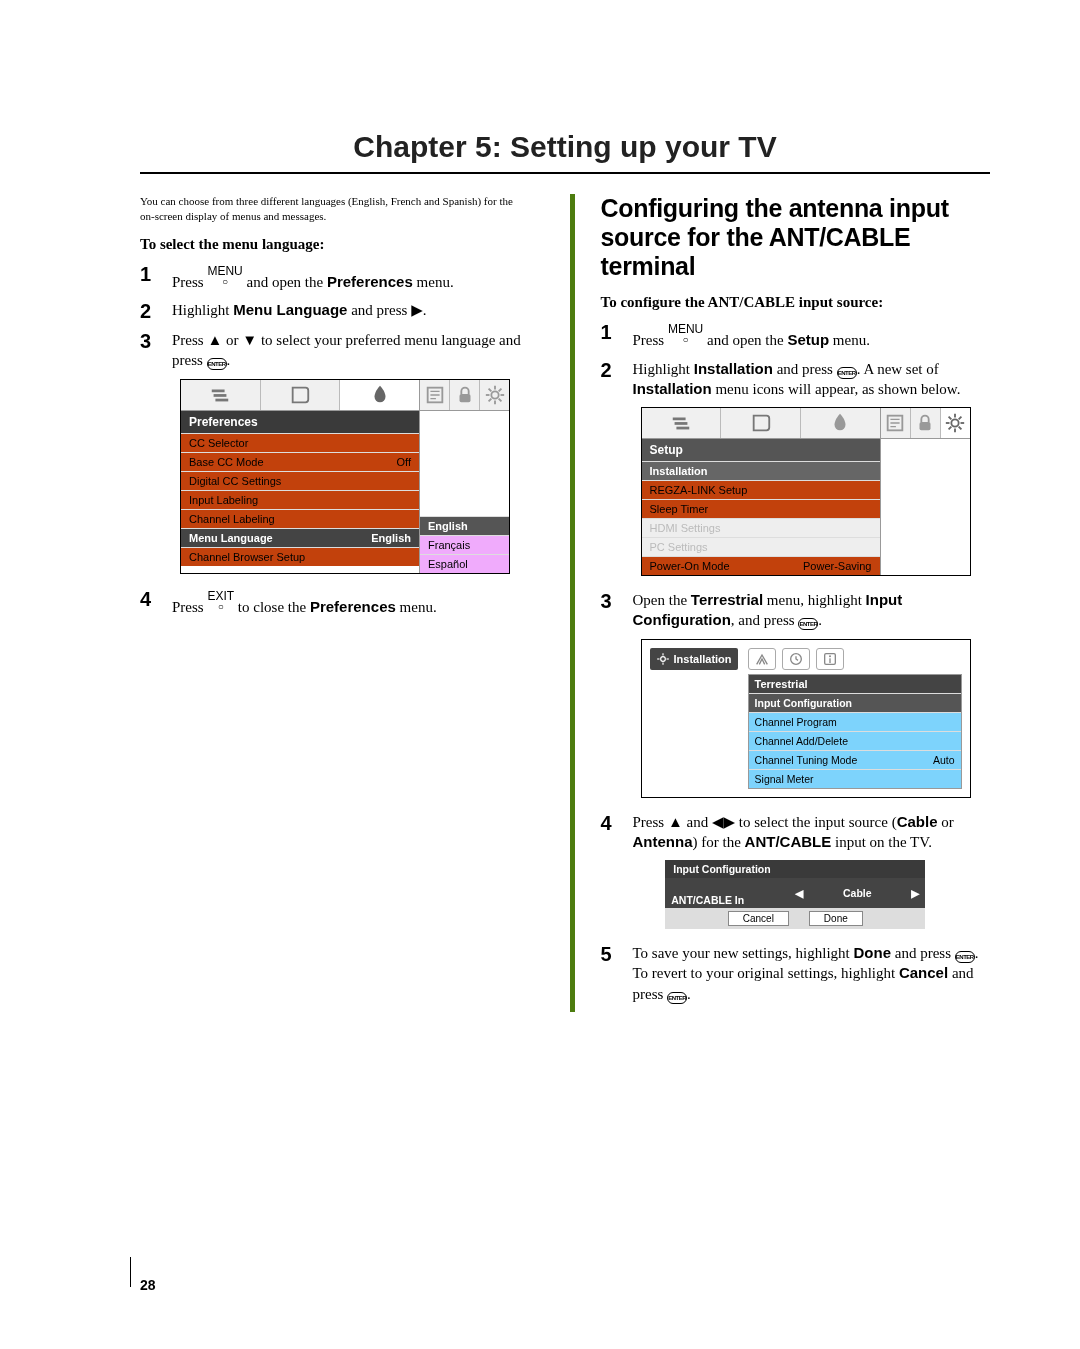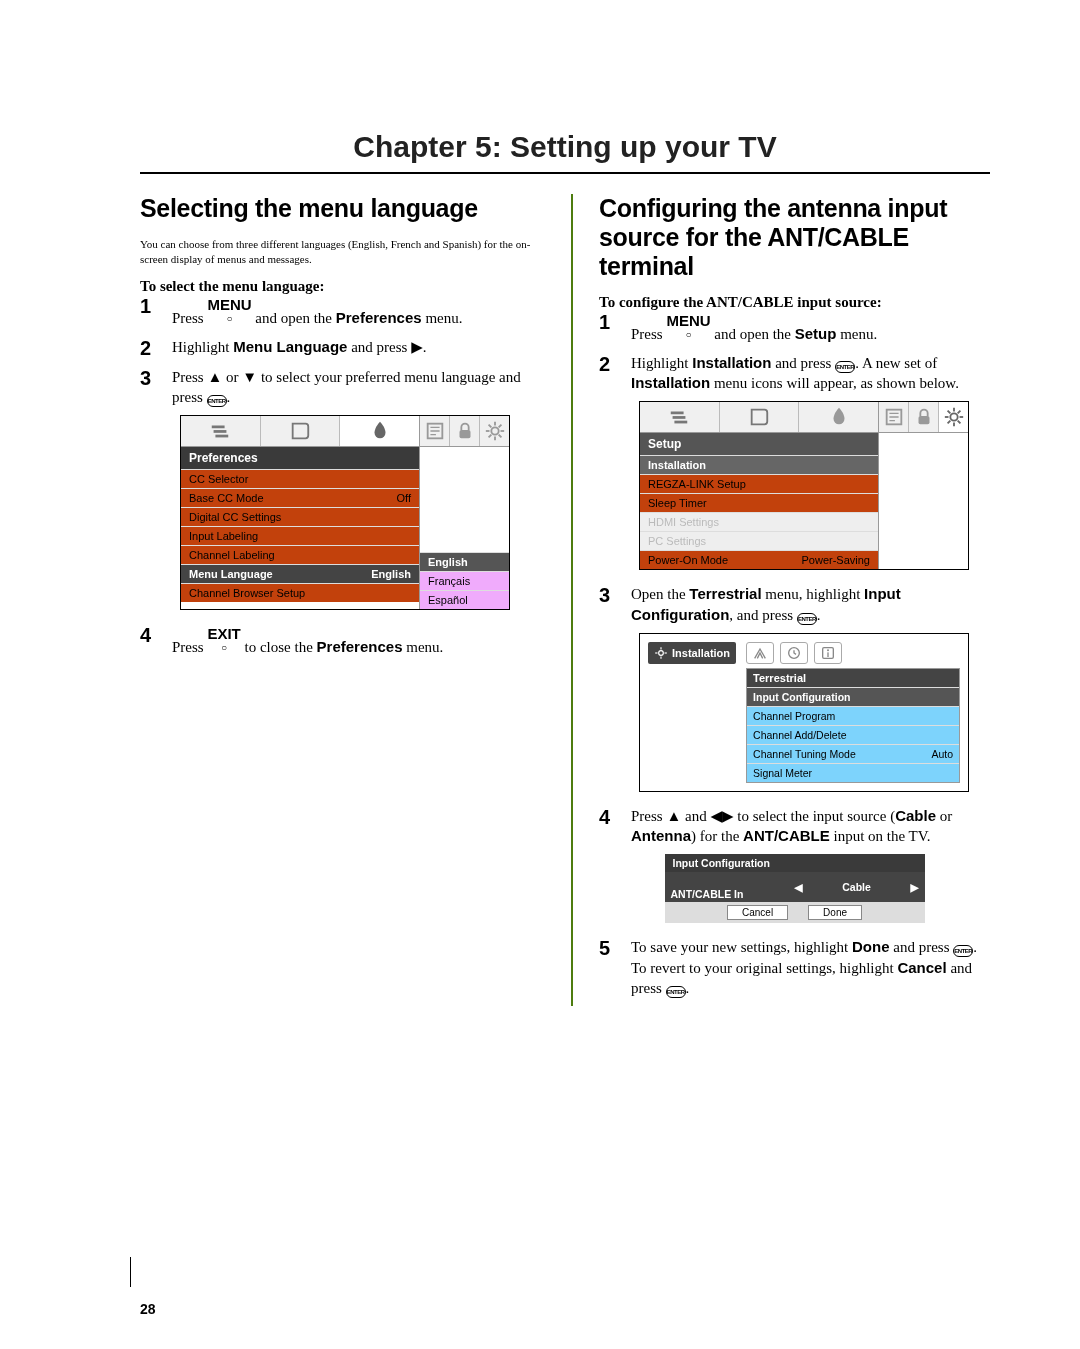--- a/index.html
+++ b/index.html
@@ -29,40 +29,40 @@
   }
   .cols {
     display: flex;
     gap: 40px;
   }
   .col {
     flex: 1;
     min-width: 0;
   }
   .col + .col {
-    border-left: 2px solid #4d7c0f;
+    border-left: 5px solid #4d7c0f;
     padding-left: 26px;
   }
   .section-title {
     font-family: Arial, Helvetica, sans-serif;
     font-weight: 900;
     font-size: 25px;
     line-height: 1.15;
     margin-bottom: 14px;
     letter-spacing: -0.3px;
   }
   .body-text {
     font-size: 11px;
     line-height: 1.35;
     margin-bottom: 12px;
   }
   .sub-head {
     font-weight: bold;
     font-size: 15px;
-    margin-bottom: 0;
+    margin-bottom: 10px;
   }
   .step {
     display: flex;
     align-items: flex-start;
     gap: 14px;
     margin-bottom: 8px;
   }
   .step-num {
     font-family: Arial, Helvetica, sans-serif;
     font-weight: 900;
@@ -71,23 +71,23 @@
     text-align: left;
     line-height: 1.1;
   }
   .step-text {
     font-size: 15px;
     line-height: 1.35;
   }
   .step-text b { font-family: Arial, Helvetica, sans-serif; font-weight: bold; }
   .icon-btn {
     display: inline-block;
-    font-size: 15px;
+    font-size: 12px;
     font-family: Arial, sans-serif;
-    font-weight: bold;
+    font-weight: normal;
     vertical-align: 2px;
     position: relative;
   }
   .icon-btn.menu::after,
   .icon-btn.exit::after {
     content: "○";
     display: block;
     font-size: 10px;
     line-height: 6px;
     text-align: center;
@@ -220,21 +220,21 @@
     display: flex; align-items: center; background: #444; color: #fff;
     padding: 2px 6px; font-weight: bold; font-size: 10.5px;
   }
   .ic-row .lab { flex: 1; margin-top: 14px; }
   .ic-row .val { flex: 1; text-align: center; display: flex; justify-content: space-between; align-items: center; }
   .ic-btns { display: flex; justify-content: center; gap: 20px; padding: 3px 0; background: #ddd; }
   .ic-btn { background: #fff; border: 1px solid #888; padding: 1px 14px; font-size: 10px; }
   .page-num {
     position: absolute;
     left: 140px;
-    bottom: 32px;
+    bottom: 56px;
     font-family: Arial, sans-serif;
     font-weight: bold;
     font-size: 14px;
   }
   .page-rule {
     position: absolute;
     left: 130px;
     bottom: 62px;
     width: 1px;
     height: 30px;
@@ -244,21 +244,20 @@
 </head>
 <body>
 
 <div class="page">
   <h1 class="chapter-title">Chapter 5: Setting up your TV</h1>
   <hr class="hr-top">
 
   <div class="cols">
 
     <div class="col">
-      <h2 class="section-title">Selecting the menu language</h2>
       <p class="body-text">You can choose from three different languages (English, French and Spanish) for the on-screen display of menus and messages.</p>
       <p class="sub-head">To select the menu language:</p>
 
       <div class="step">
         <div class="step-num">1</div>
         <div class="step-text">
           <span>Press </span><span class="icon-btn menu">MENU</span><span> and open the </span><b>Preferences</b><span> menu.</span>
         </div>
       </div>
 

